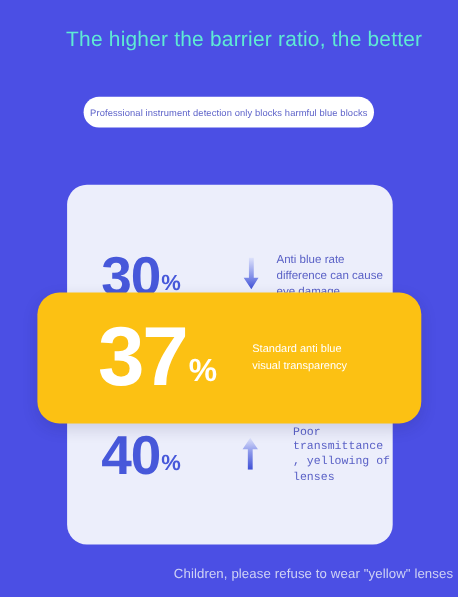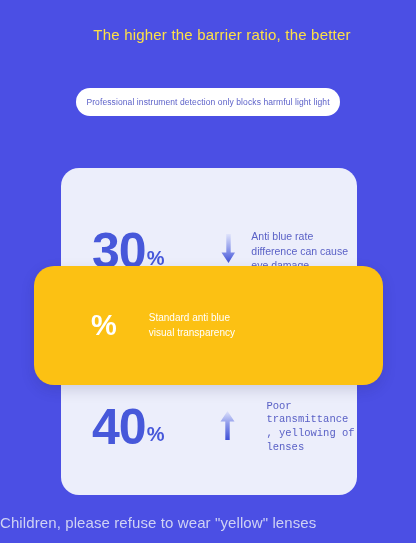--- a/index.html
+++ b/index.html
@@ -9,22 +9,22 @@
     font-family:"Liberation Sans", sans-serif;
     position:relative;
     overflow:hidden;
   }
 
   
   .title {
     position:absolute;
     left:0; right:0; top:26px;
     text-align:center;
-    color:#fde047;
-    font-size:15px;
+    color:#5eead4;
+    font-size:19px;
     font-weight:400;
     letter-spacing:0.2px;
     margin-left:28px;
   }
 
   .pill {
     position:absolute;
     left:76px; top:88px;
     width:264px; height:28px;
     background:#ffffff;
@@ -49,21 +49,21 @@
   }
 
   .row {
     position:absolute;
     left:0; width:296px;
     height:100px;
     display:flex;
     align-items:center;
   }
   .row-top    { top:33px; }
-  .row-bottom { top:209px;gap:16px; }
+  .row-bottom { top:196px;gap:16px; }
 
   .stat {
     display:flex;
     align-items:flex-end;
     margin-left:31px;
     width:122px;
   }
   .stat-num {
     font-size:50px;
     font-weight:700;
@@ -131,33 +131,33 @@
     width:104px;
     color:#ffffff;
     font-size:10px;
     line-height:1.45;
   }
 
   
   .footer {
     position:absolute;
     left:0; right:4px; top:514px;
-    text-align:left;
+    text-align:right;
     color:#cfd2f4;
-    font-size:15px;
+    font-size:12px;
     letter-spacing:0.1px;
   }
 </style>
 </head>
 <body>
 
 <div class="title">The higher the barrier ratio, the better</div>
 
 <div class="pill">
-  <span class="pill-text">Professional instrument detection only blocks harmful light light</span>
+  <span class="pill-text">Professional instrument detection only blocks harmful blue blocks</span>
 </div>
 
 <div class="panel">
 
   <div class="row row-top">
     <div class="stat">
       <span class="stat-num">30</span>
       <span class="stat-pct">%</span>
     </div>
     <svg class="arrow" viewBox="0 0 15 30">
@@ -187,18 +187,19 @@
         </linearGradient>
       </defs>
       <path d="M7.5 1 L14.5 11.5 h-4.8 V30 H5.3 V11.5 H0.5 Z" fill="url(#gup)"></path>
     </svg>
     <div class="desc desc-tight">Poor transmittance , yellowing of lenses</div>
   </div>
 </div>
 
 <div class="highlight">
   <div class="hi-stat">
+    <span class="hi-num">37</span>
     <span class="hi-pct">%</span>
   </div>
   <div class="hi-desc">Standard anti blue visual transparency</div>
 </div>
 
 <div class="footer">Children, please refuse to wear "yellow" lenses</div>
 
 </body></html>

